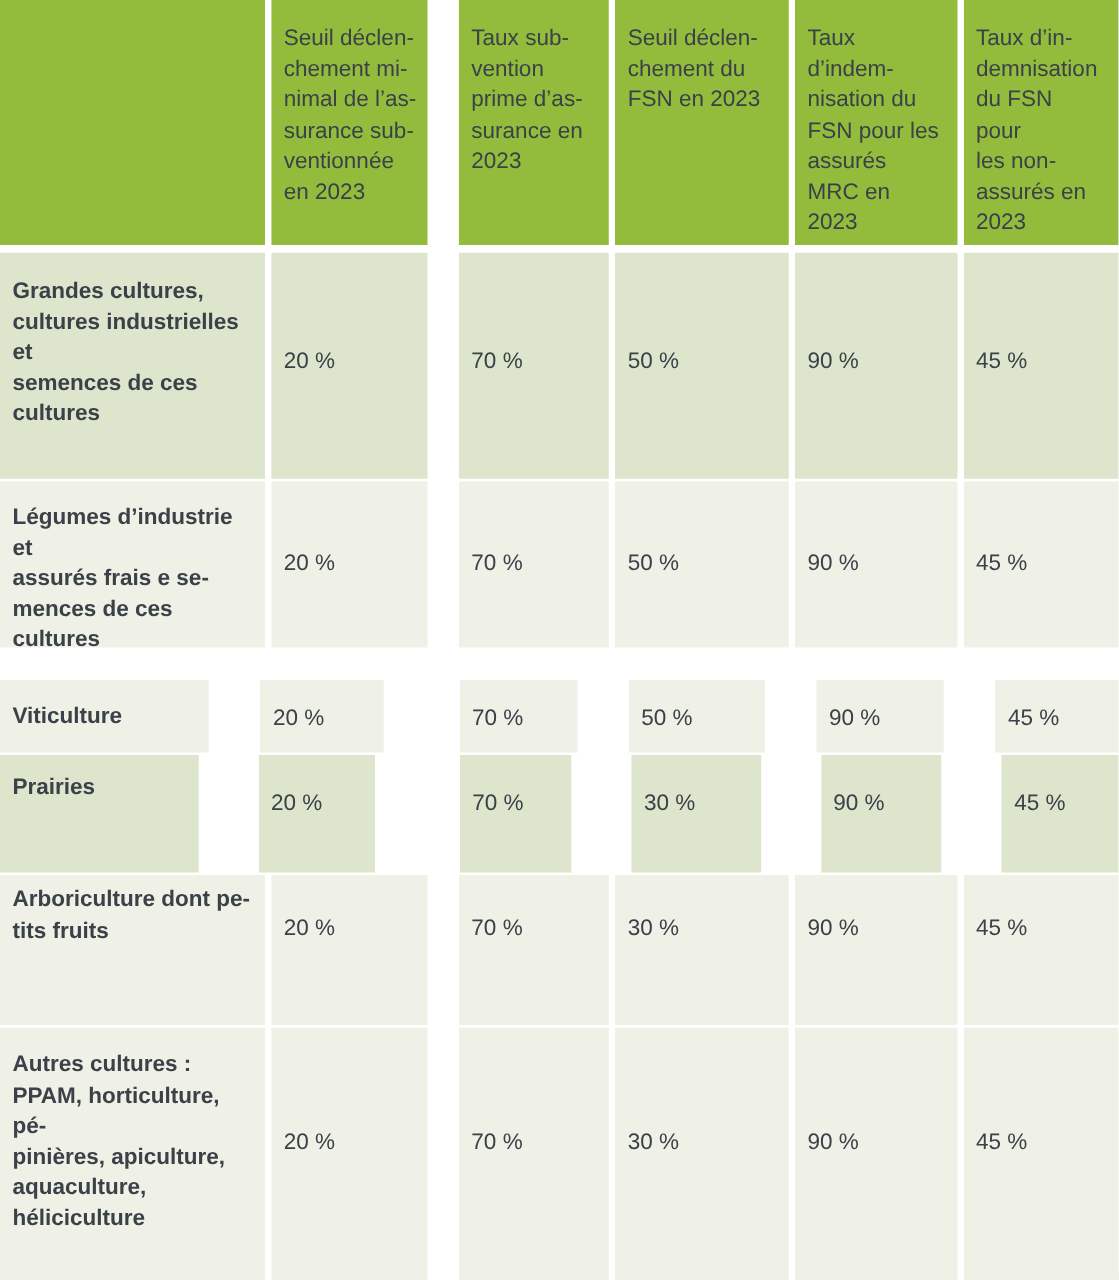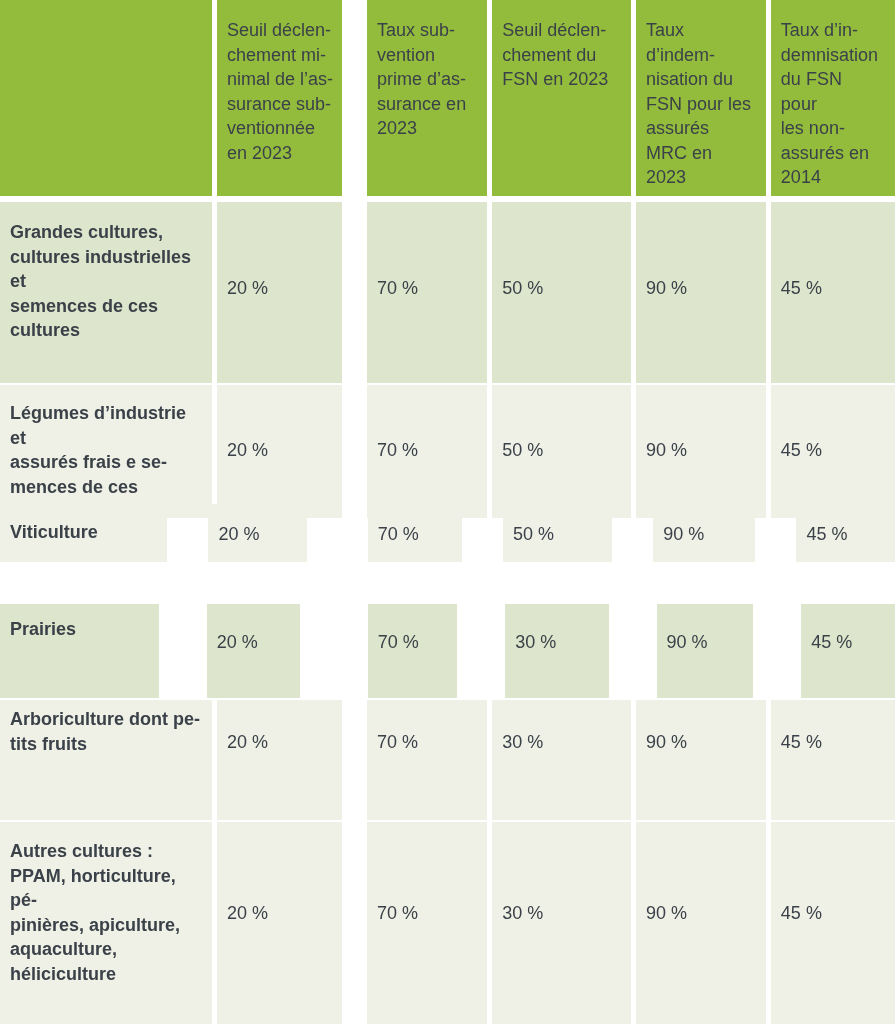--- a/index.html
+++ b/index.html
@@ -81,21 +81,21 @@
   .body-row.shade-light .fill { background: #eff1e6; }
 
   .body-row .txt {
     top: 0;
   }
   .body-row .cell.label .txt { padding-top: 0; }
 
   
   #row-0 { top: 202px;  height: 183px; }
   #row-1 { top: 385px;  height: 135px; }
-  #row-2 { top: 504px;  height: 60px; gap: 36px;  }
+  #row-2 { top: 544px;  height: 60px; gap: 36px;  }
   #row-3 { top: 604px;  height: 96px; gap: 43px;  }
   #row-4 { top: 700px;  height: 122px; }
   #row-5 { top: 822px;  height: 246px; border-radius: 32px; }
 
   
   #row-0 .label .txt { top: 18px; }
   #row-0 .val .txt   { top: 74px; }
   #row-1 .label .txt { top: 16px; }
   #row-1 .val .txt   { top: 53px; }
   #row-2 .label .txt { top: 16px; }
@@ -148,21 +148,21 @@
 assurés
 MRC en 2023</div>
     </div>
     <div class="cell c5">
       <div class="fill"></div>
       <div class="txt">Taux d’in-
 demnisation
 du FSN pour
 les non-
 assurés en
-2014</div>
+2023</div>
     </div>
   </div>
 
   <div class="row body-row shade-dark" id="row-0">
     <div class="cell c0 label">
       <div class="fill"></div>
       <div class="txt">Grandes cultures,
 cultures industrielles et
 semences de ces
 cultures</div>

